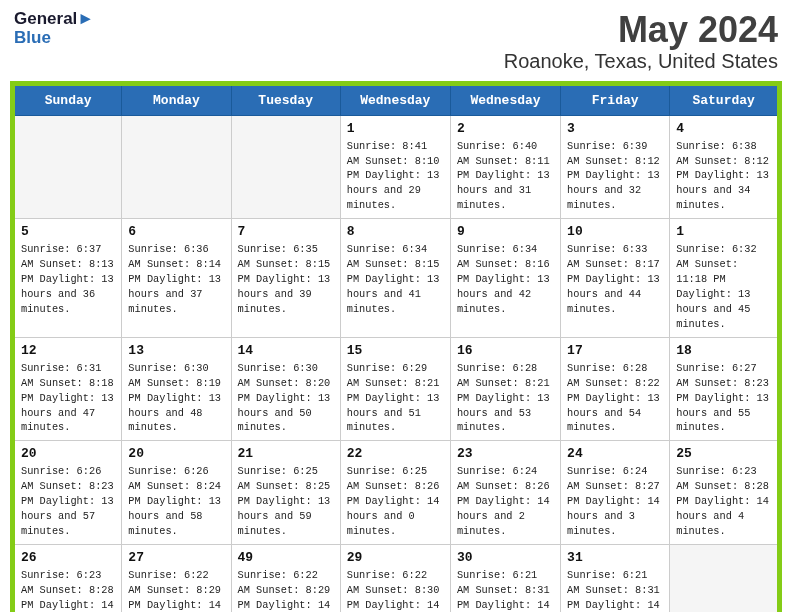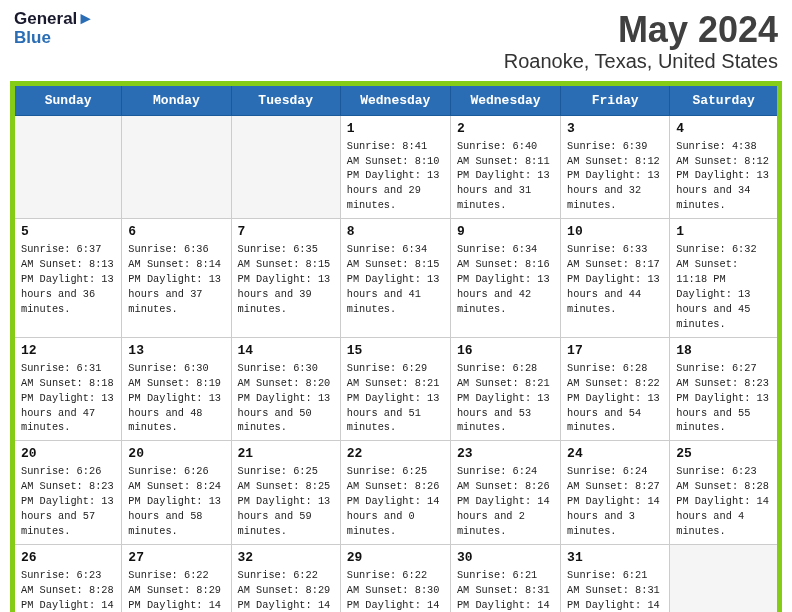--- a/index.html
+++ b/index.html
@@ -135,21 +135,21 @@
 Daylight: 13 hours and 31 minutes.</div>
         </td>
         <td>
           <div class="day-num">3</div>
           <div class="day-info">Sunrise: 6:39 AM
 Sunset: 8:12 PM
 Daylight: 13 hours and 32 minutes.</div>
         </td>
         <td>
           <div class="day-num">4</div>
-          <div class="day-info">Sunrise: 4:38 AM
+          <div class="day-info">Sunrise: 6:38 AM
 Sunset: 8:12 PM
 Daylight: 13 hours and 34 minutes.</div>
         </td>
       </tr>
       <tr>
         <td>
           <div class="day-num">5</div>
           <div class="day-info">Sunrise: 6:37 AM
 Sunset: 8:13 PM
 Daylight: 13 hours and 36 minutes.</div>
@@ -286,21 +286,21 @@
 Sunset: 8:28 PM
 Daylight: 14 hours and 5 minutes.</div>
         </td>
         <td>
           <div class="day-num">27</div>
           <div class="day-info">Sunrise: 6:22 AM
 Sunset: 8:29 PM
 Daylight: 14 hours and 6 minutes.</div>
         </td>
         <td>
-          <div class="day-num">32</div>
+          <div class="day-num">49</div>
           <div class="day-info">Sunrise: 6:22 AM
 Sunset: 8:29 PM
 Daylight: 14 hours and 7 minutes.</div>
         </td>
         <td>
           <div class="day-num">29</div>
           <div class="day-info">Sunrise: 6:22 AM
 Sunset: 8:30 PM
 Daylight: 14 hours and 8 minutes.</div>
         </td>

